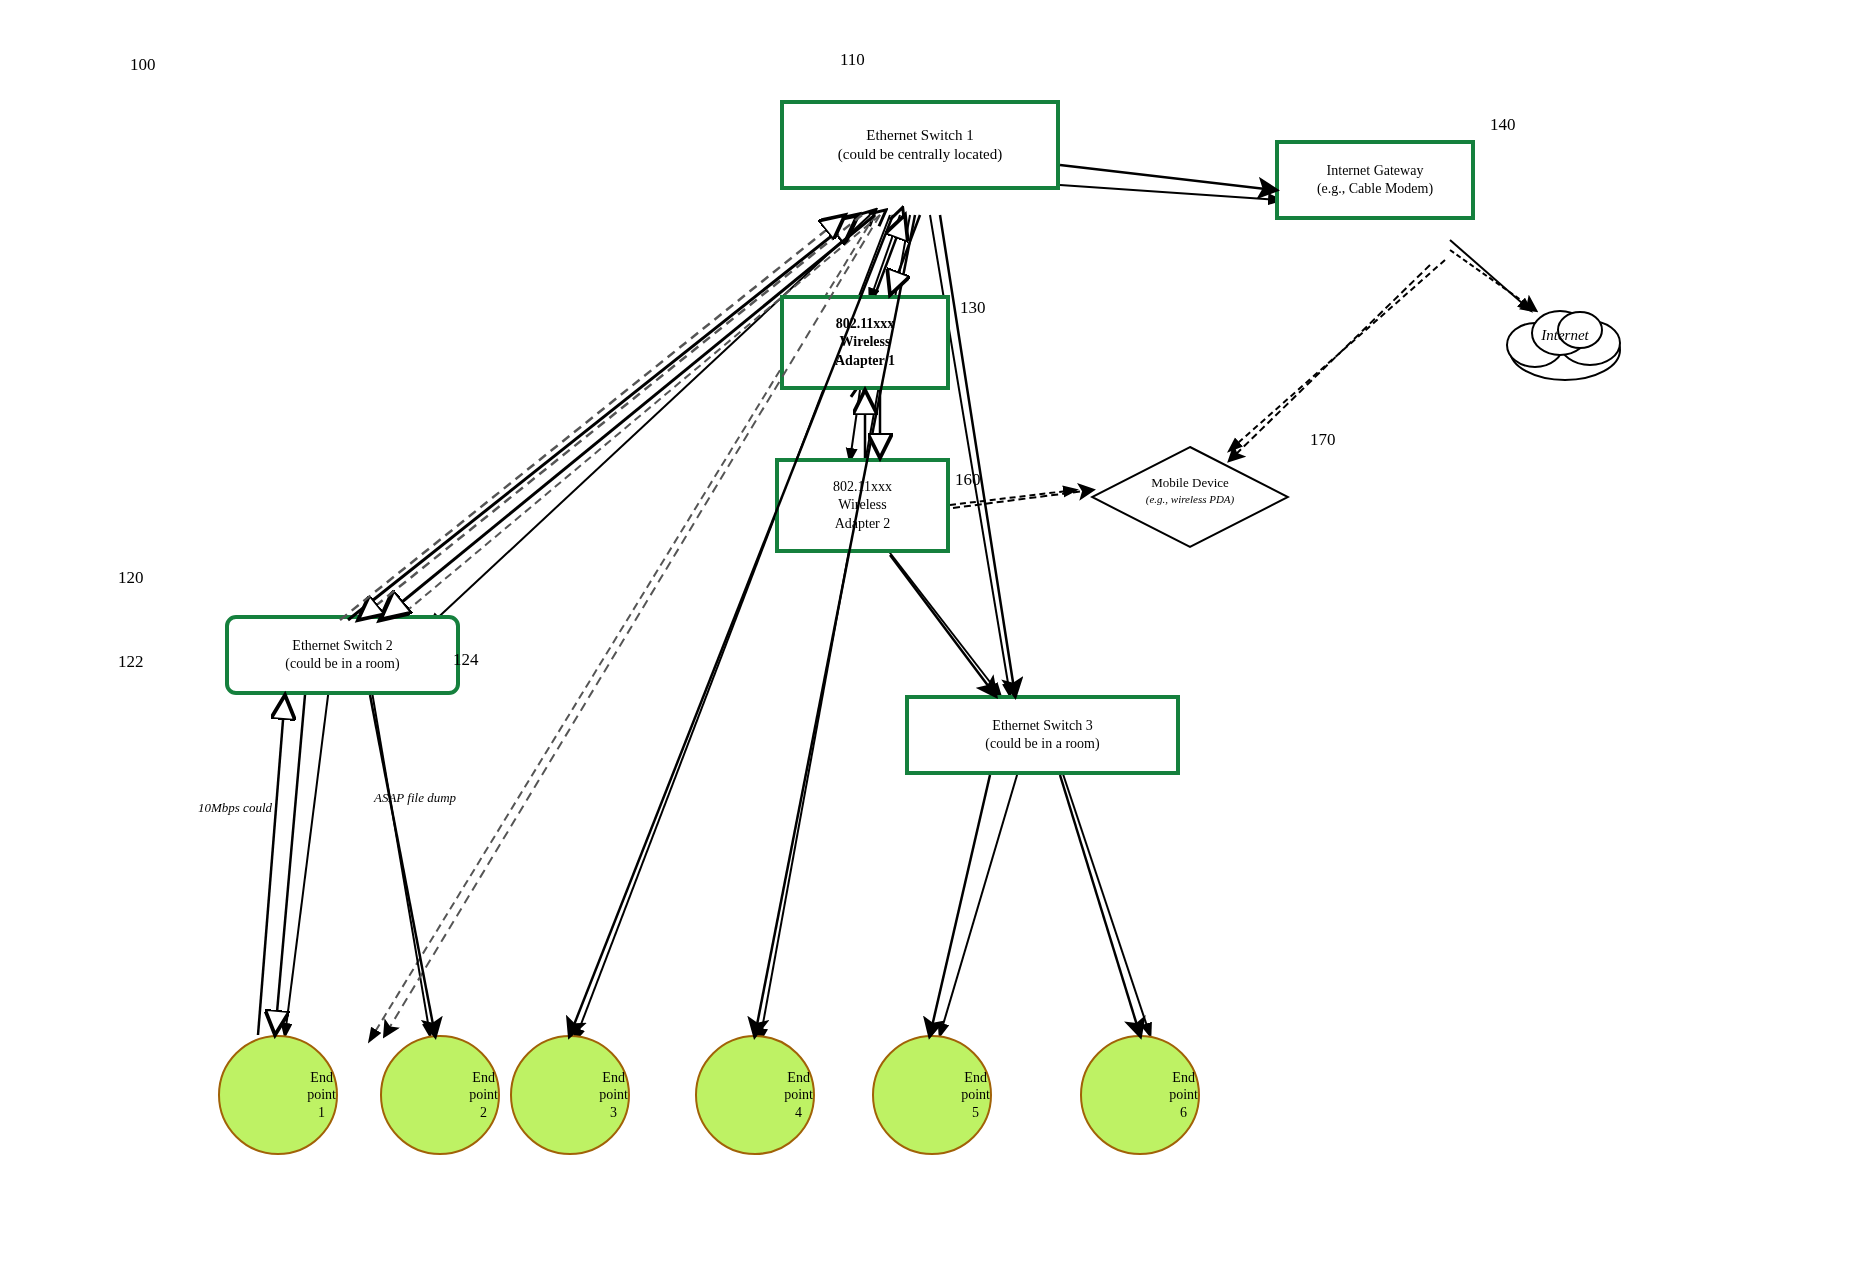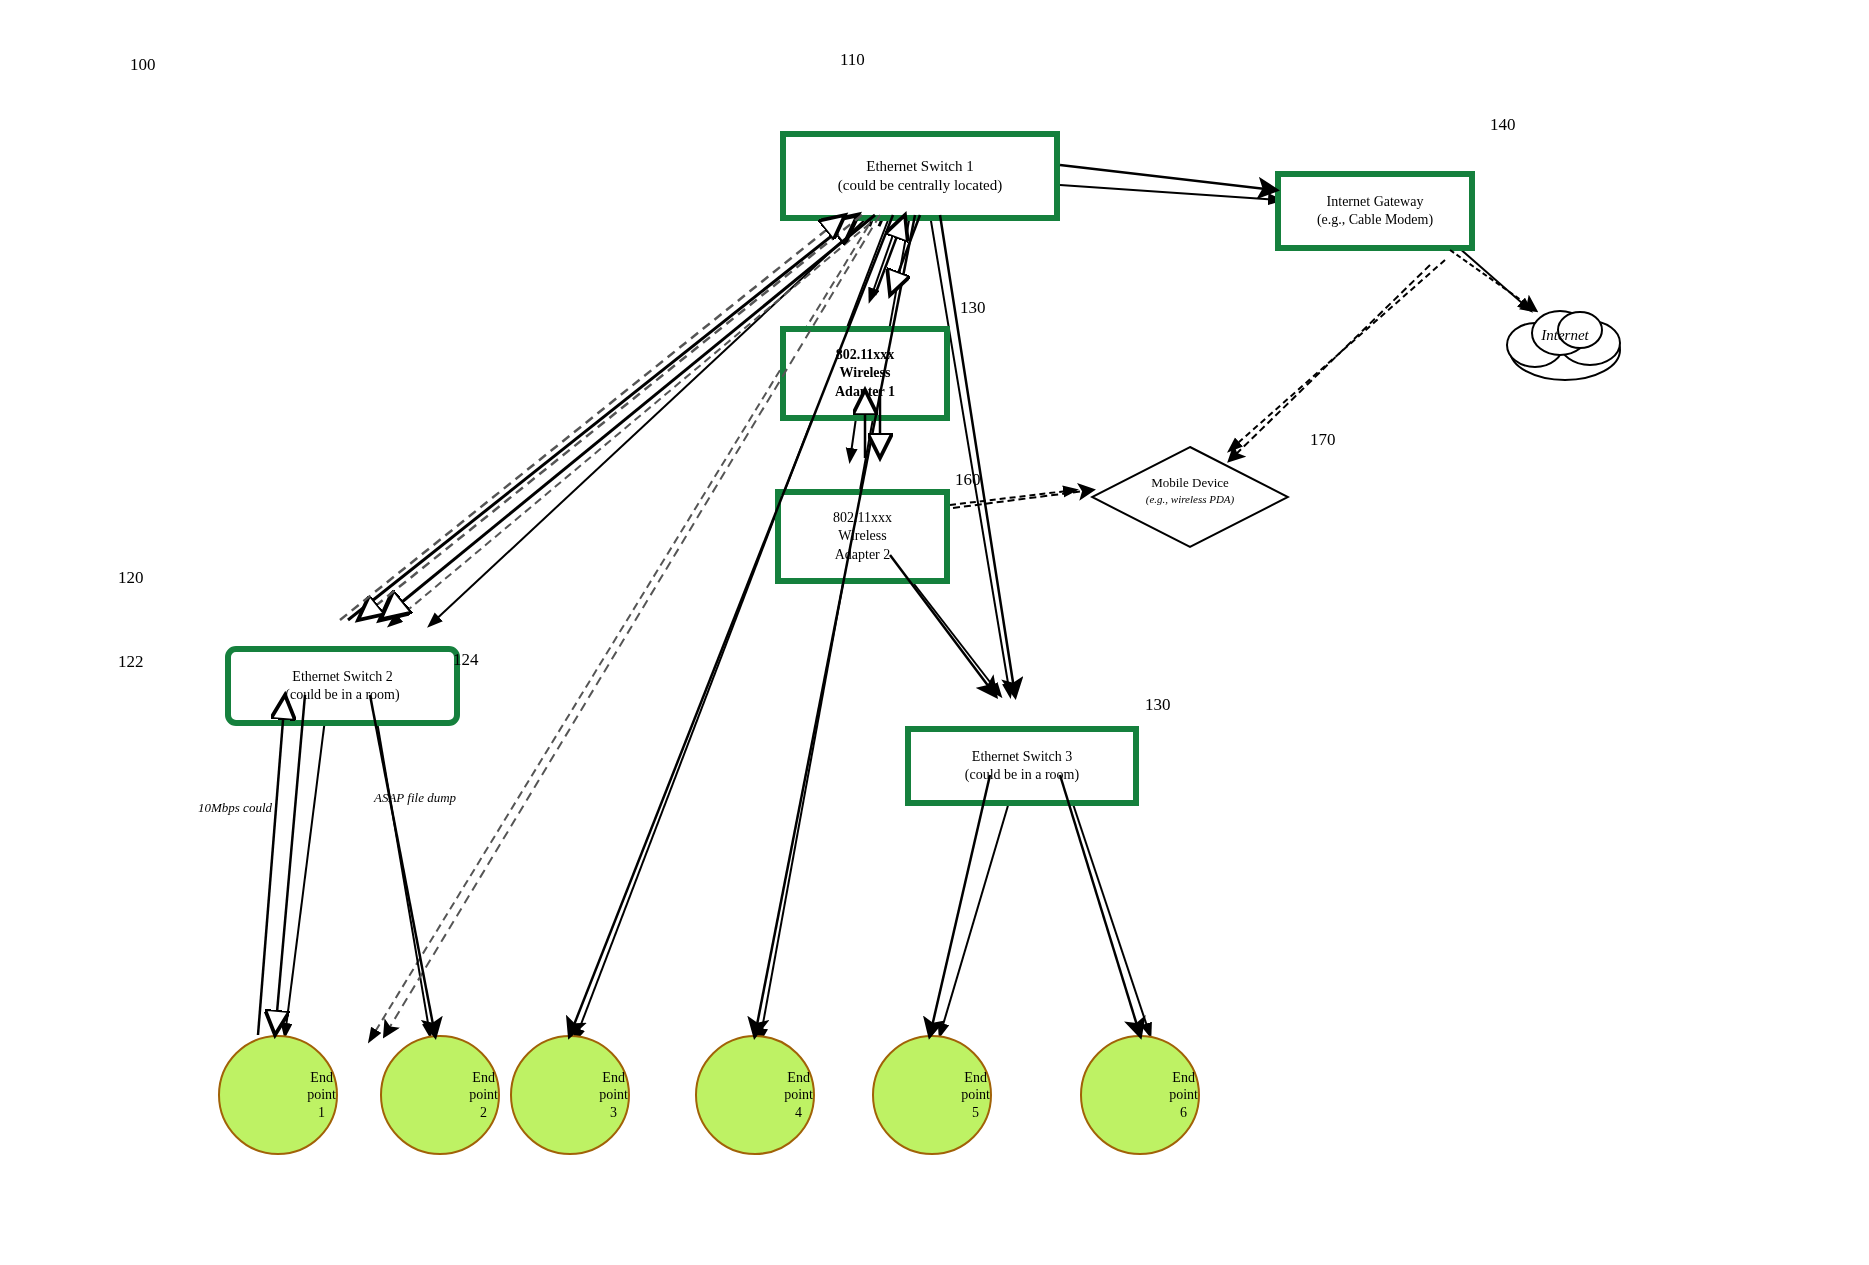--- a/index.html
+++ b/index.html
@@ -12,30 +12,29 @@
       font-family: 'Times New Roman', Times, serif;
     }
     .diagram {
       position: absolute;
       top: 0; left: 0;
       width: 1869px;
       height: 1265px;
     }
     .box {
       position: absolute;
-      border: 6px solid #15803d;
+      border: 4px solid #15803d;
       background: #fff;
       text-align: center;
       display: flex;
       align-items: center;
       justify-content: center;
       font-size: 15px;
       line-height: 1.3;
       padding: 20px 8px;
-      margin-top: 31px;
     }
     .circle {
       position: absolute;
       border: 2px solid #a16207;
       background: #bef264;
       border-radius: 50%;
       text-align: center;
       display: flex;
       align-items: center;
       justify-content: flex-end;
@@ -183,21 +182,21 @@
 
   <div class="box" style="left:225px; top:615px; width:235px; height:80px;border-radius:11px;">
     <span style="white-space:pre-line; font-size:14px;">Ethernet Switch 2
 (could be in a room)</span>
   </div>
 
   <span class="ref-num" style="left:453px; top:650px;">124</span>
 
   <span class="ref-num" style="left:1145px; top:695px;">130</span>
 
-  <div class="box" style="left:905px; top:695px; width:234px; height:80px;">
+  <div class="box" style="left:905px; top:695px; width:275px; height:80px;">
     <span style="white-space:pre-line; font-size:14px;">Ethernet Switch 3
 (could be in a room)</span>
   </div>
 
   <div class="label" style="left:185px; top:800px; font-size:13px; width:100px; text-align:center;">10Mbps
 could</div>
 
   <div class="label" style="left:365px; top:790px; font-size:13px; width:100px; text-align:center;">ASAP
 file dump</div>
 

